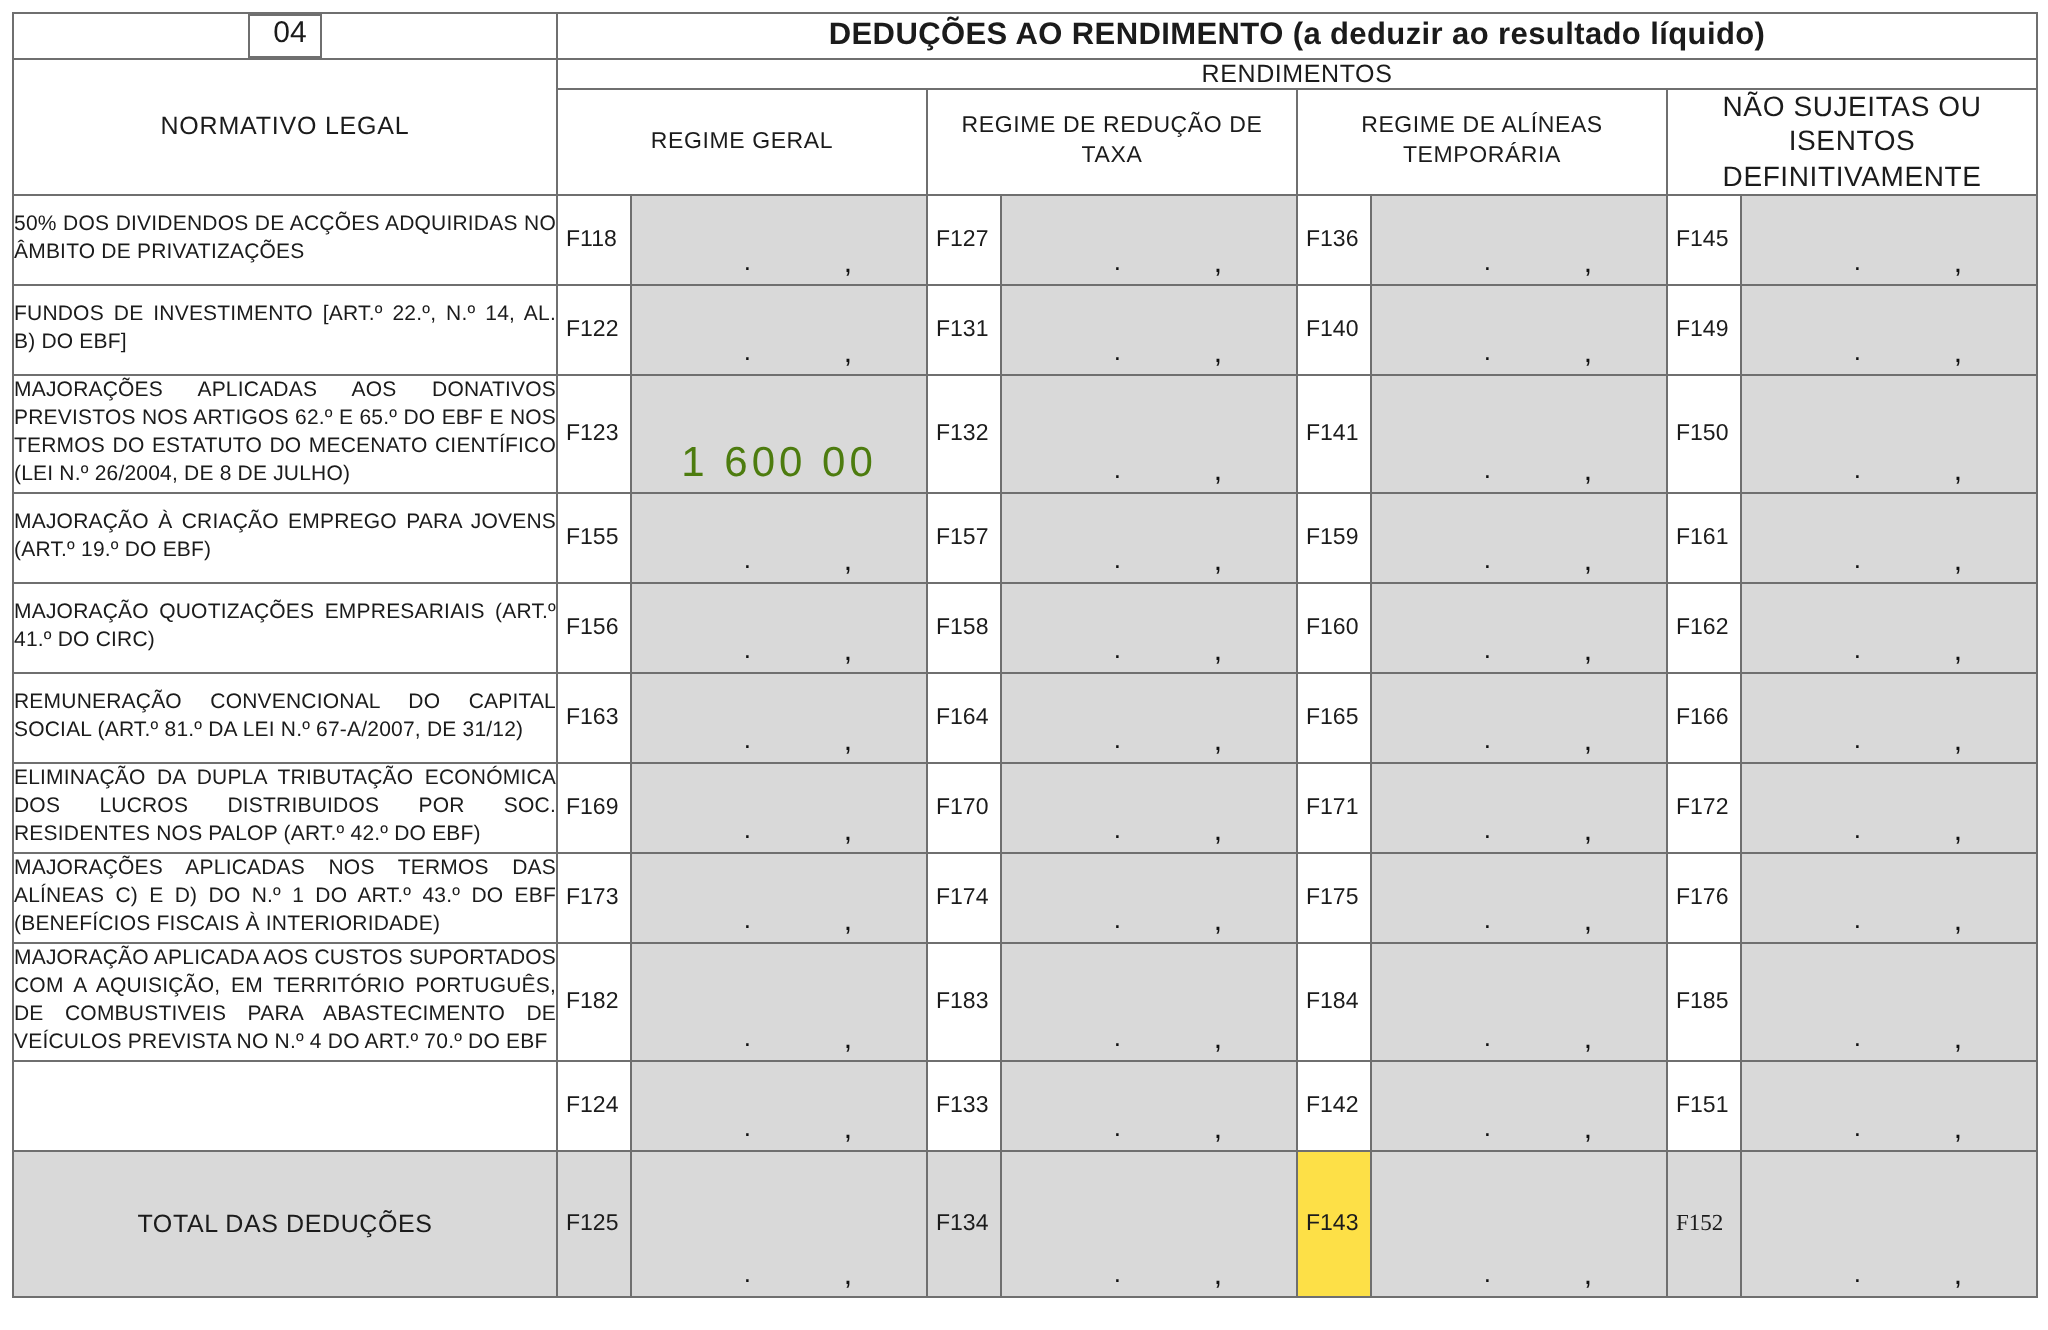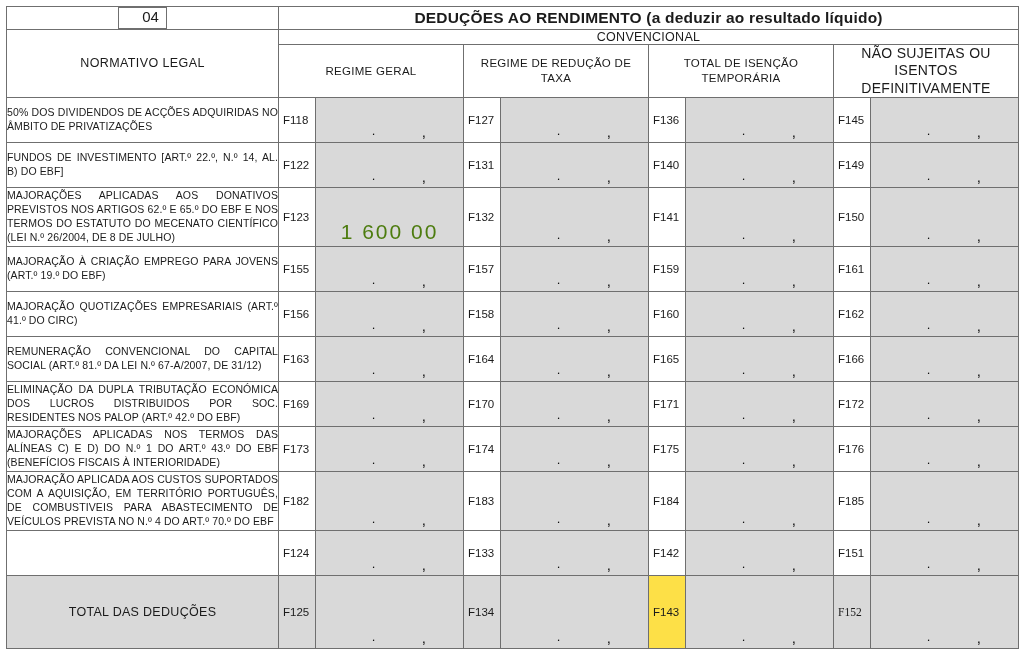--- a/index.html
+++ b/index.html
@@ -33,21 +33,21 @@
   .hdr-num{
     width:36px;
     text-align:center;
     font-size:15px;
     font-weight:400;
     padding:6px 0;
   }
   .hdr-num-inner{
     display:inline-block;
     border:1px solid #6f6f6f;
-    padding:1px 7px 2px 23px;
+    padding:1px 7px 2px 12px;
     font-size:15px;
     line-height:1.1;
   }
   .hdr-title{
     text-align:center;
     font-weight:bold;
     font-size:15.5px;
     letter-spacing:.2px;
     padding:8px 4px;
     margin-left:20px;
@@ -158,26 +158,26 @@
 
       <tr>
         <td class="hdr-num">
           <span class="hdr-num-inner">04</span>
         </td>
         <td class="hdr-title" colspan="4">DEDUÇÕES AO RENDIMENTO (a deduzir ao resultado líquido)</td>
       </tr>
 
       <tr>
         <td class="col-normativo" rowspan="2">NORMATIVO LEGAL</td>
-        <td class="rend-title" colspan="4">CONVENCIONAL</td>
+        <td class="rend-title" colspan="4">RENDIMENTOS</td>
       </tr>
       <tr>
         <td class="sub-head">REGIME GERAL</td>
         <td class="sub-head">REGIME DE REDUÇÃO DE TAXA</td>
-        <td class="sub-head">TOTAL DE ISENÇÃO TEMPORÁRIA</td>
+        <td class="sub-head">REGIME DE ALÍNEAS TEMPORÁRIA</td>
         <td class="sub-head two-line">NÃO SUJEITAS OU ISENTOS DEFINITIVAMENTE</td>
       </tr>
 
     <tr class="r-norm">
           <td class="desc">50% DOS DIVIDENDOS DE ACÇÕES ADQUIRIDAS NO ÂMBITO DE PRIVATIZAÇÕES</td>
           <td class="fieldcell">
             <div class="fieldwrap">
               <div class="code">F118</div>
               <div class="money">
                 <span class="dot d1">.</span>

